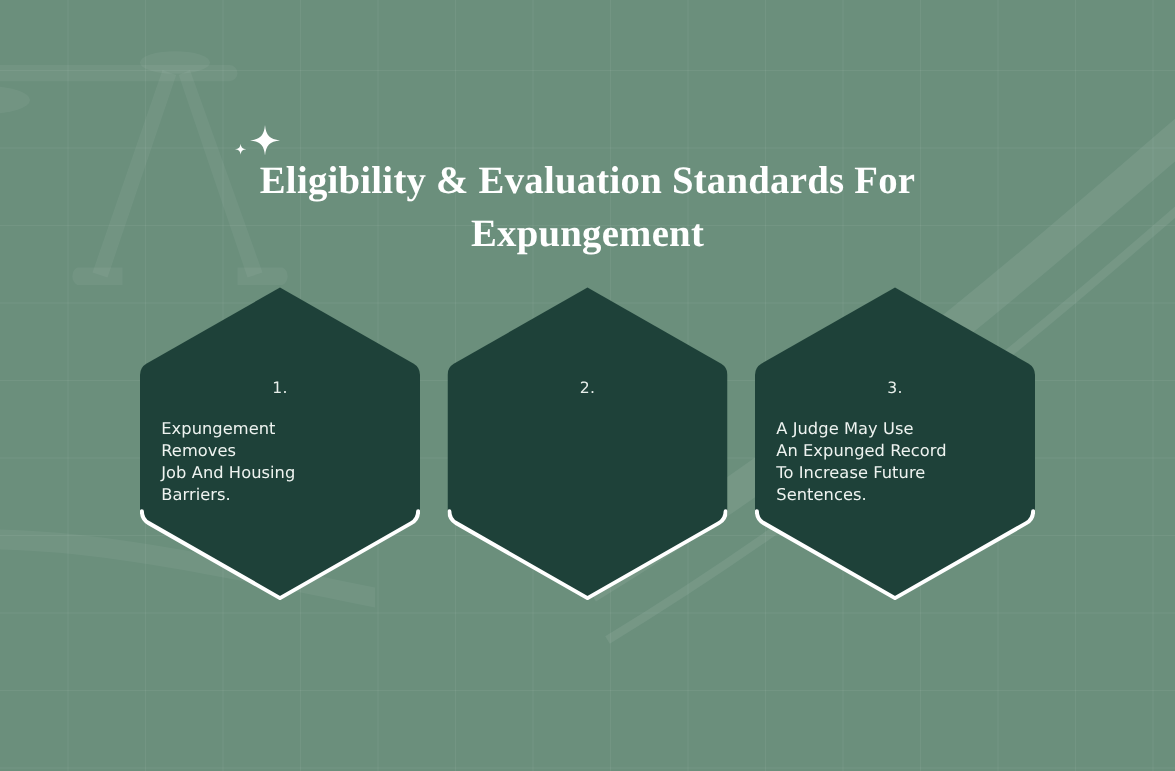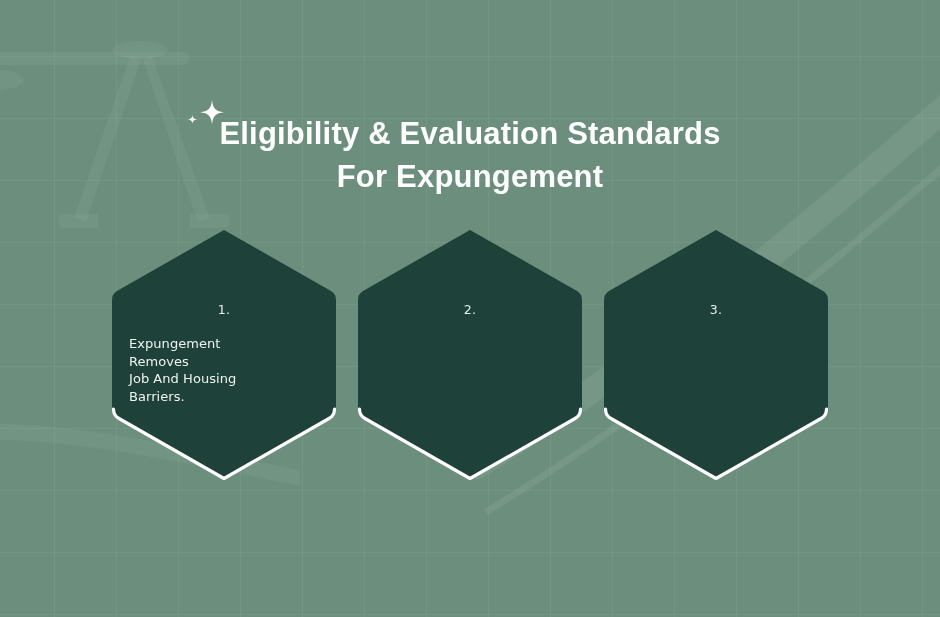--- a/index.html
+++ b/index.html
@@ -40,23 +40,23 @@
   
   .title-block {
     position: absolute;
     left: 0;
     top: 112px;
     width: 940px;
     text-align: center;
   }
   .title-text {
     display: block;
-    margin: 0 auto;
+    margin: 10px auto;
     width: 560px;
-    font-family: Liberation Sans, sans-serif;
+    font-family: Liberation Serif, serif;
     font-weight: 700;
     font-size: 31px;
     line-height: 43px;
     color: #ffffff;
     letter-spacing: 0.2px;
   }
   .sparkle-wrap {
     position: absolute;
     left: 182px;
     top: 98px;
@@ -199,17 +199,21 @@
       </div>
     </div>
 
     <div class="hex hex-3">
       <svg viewBox="0 0 224 252" preserveAspectRatio="none">
         <path d="M112 2 L219 63 Q224 66 224 72 L224 180 Q224 186 219 189 L112 250 L5 189 Q0 186 0 180 L0 72 Q0 66 5 63 Z" fill="#1e4139"></path>
         <path d="M1.5 181 Q1.5 187.5 7 190.5 L112 250.5 L217 190.5 Q222.5 187.5 222.5 181" fill="none" stroke="#ffffff" stroke-width="3.2" stroke-linecap="round" stroke-linejoin="round"></path>
       </svg>
       <div class="hex-content">
         <div class="hex-num">3.</div>
+        <div class="hex-body">A Judge May Use
+An Expunged Record
+To Increase Future
+Sentences.</div>
       </div>
     </div>
 
   </div>
 </div>
 
 </body></html>

